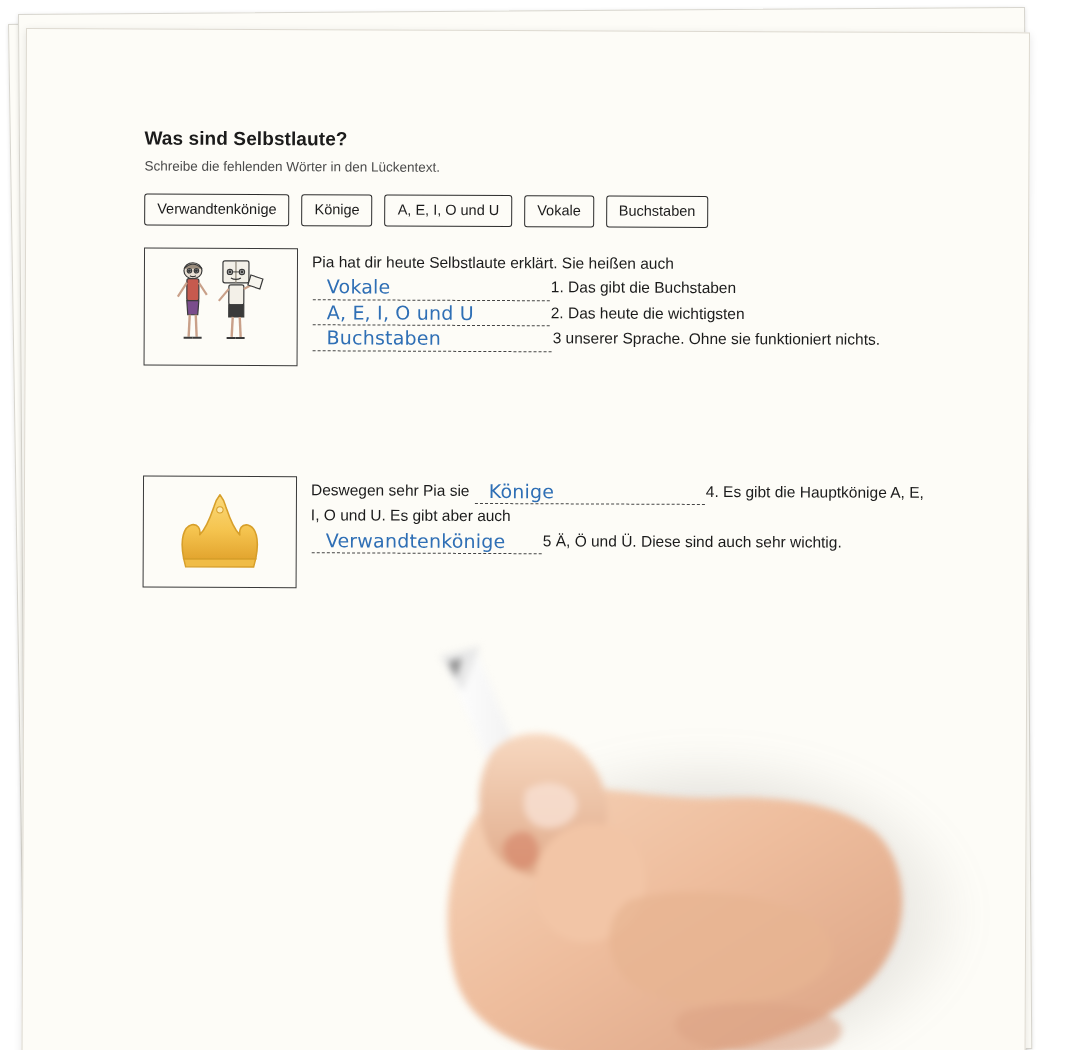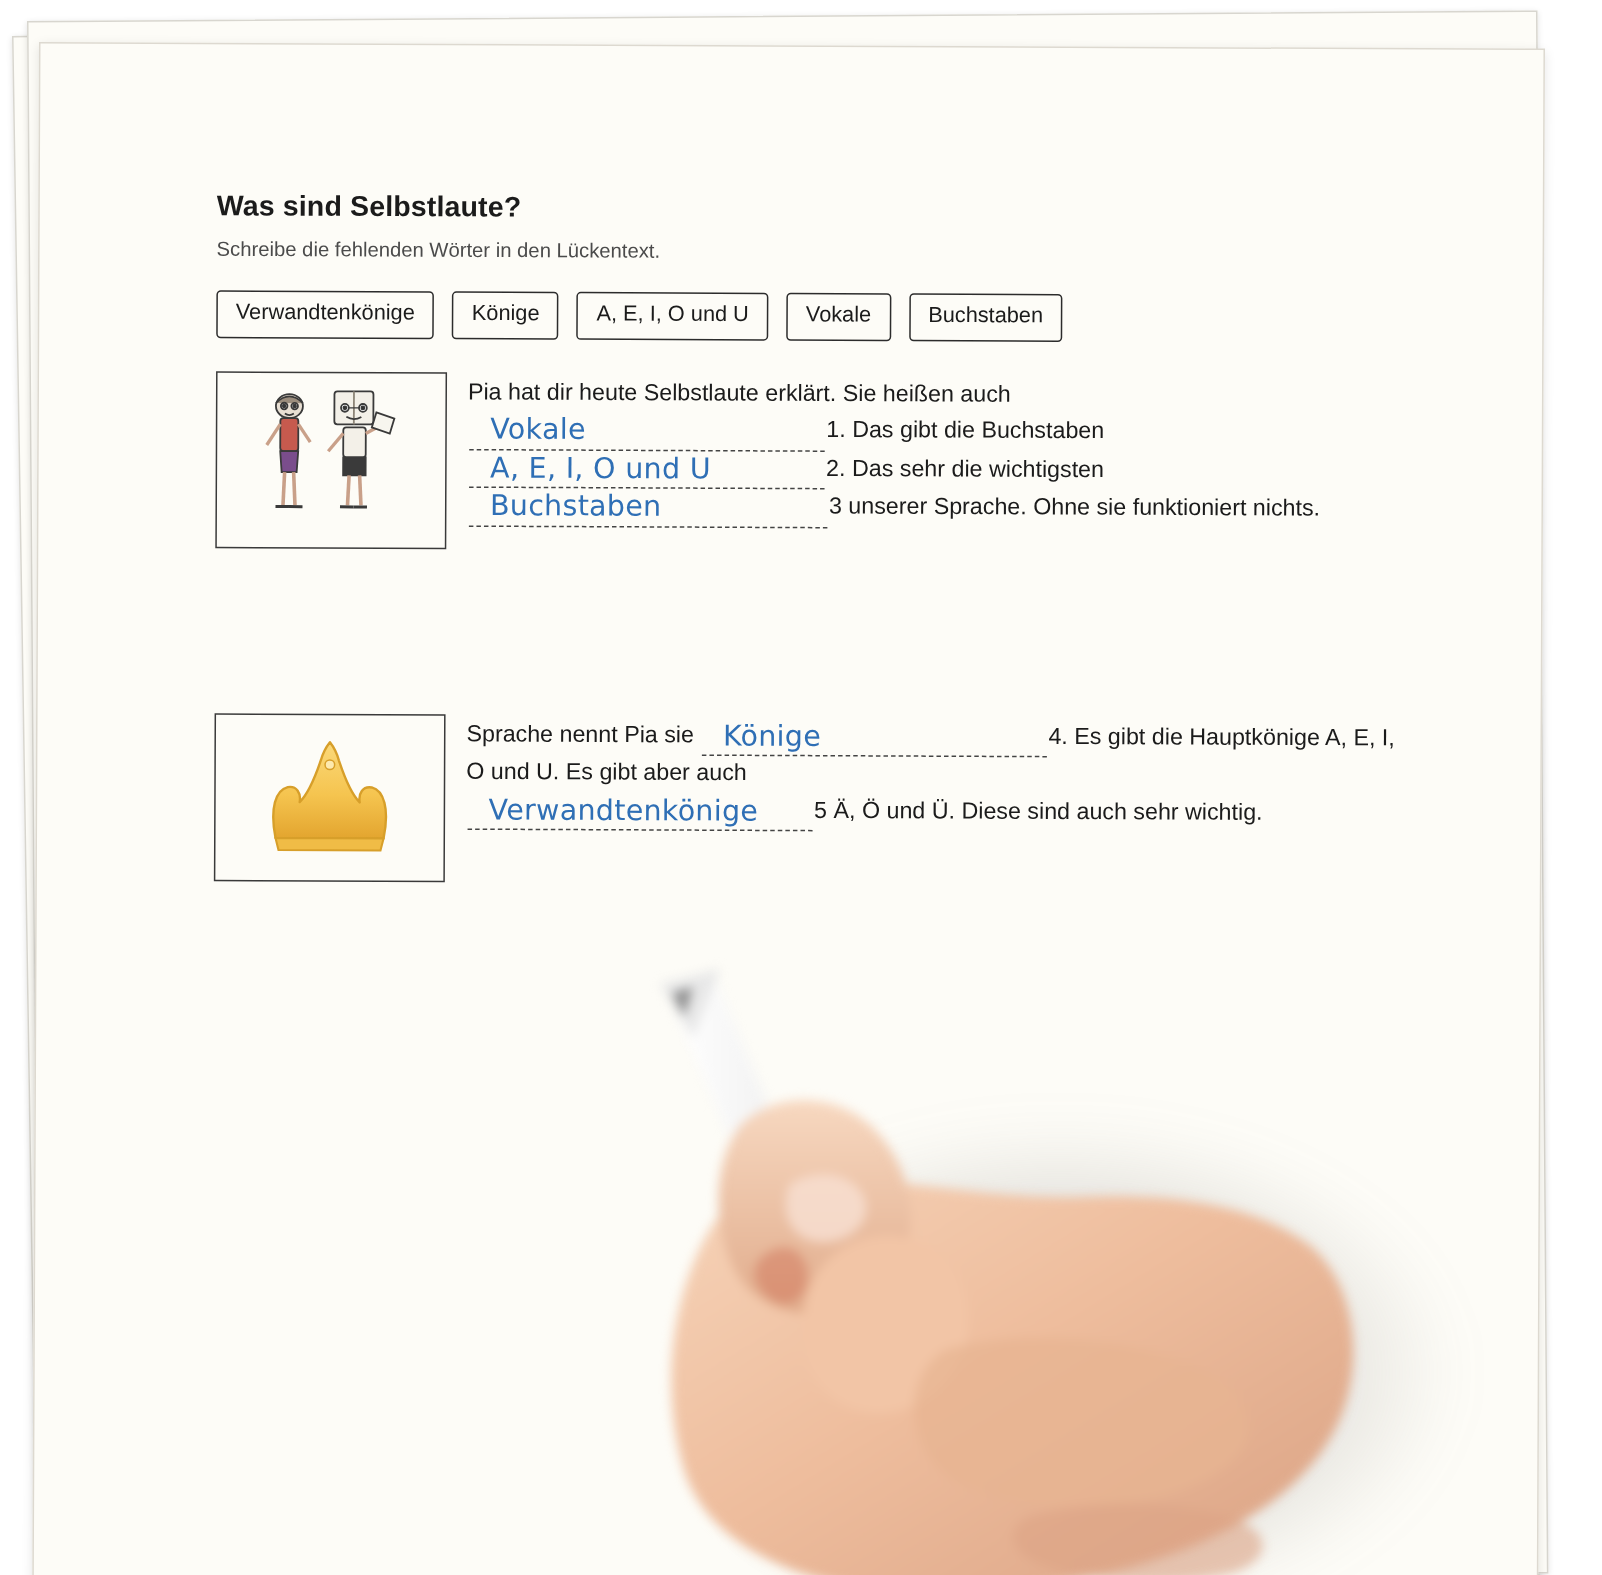--- a/index.html
+++ b/index.html
@@ -231,21 +231,21 @@
 
       <div class="text-col">
         <span>Pia hat dir heute Selbstlaute erklärt. Sie heißen auch</span>
         <span class="line"></span>
         <span class="blank w1">
           <span class="answer">Vokale</span>
         </span><span class="num">1</span><span>. Das gibt die Buchstaben</span>
         <span class="line"></span>
         <span class="blank w2">
           <span class="answer">A, E, I, O und U</span>
-        </span><span class="num">2</span><span>. Das sehr die wichtigsten</span>
+        </span><span class="num">2</span><span>. Das heute die wichtigsten</span>
         <span class="line"></span>
         <span class="blank w3">
           <span class="answer">Buchstaben</span>
         </span><span class="num">3</span>
         <span>unserer Sprache. Ohne sie funktioniert nichts.</span>
       </div>
     </div>
 
     <div class="gap-block"></div>
 
@@ -268,21 +268,21 @@
                    C 86 42, 90 52, 96 58
                    C 95 52, 98 47, 104 48
                    C 112 50, 116 62, 112 82
                    Z" fill="url(#gold)" stroke="#d79f2a" stroke-width="1.6" stroke-linejoin="round"></path>
           <path d="M40 82 L112 82 L110 90 L42 90 Z" fill="#f0bc46" stroke="#d79f2a" stroke-width="1.4"></path>
           <circle cx="76" cy="33" r="3.2" fill="#fde9ae" stroke="#d79f2a" stroke-width="1"></circle>
         </svg>
       </div>
 
       <div class="text-col">
-        <span>Sprache nennt Pia sie</span>
+        <span>Deswegen sehr Pia sie</span>
         <span class="blank w4">
           <span class="answer">Könige</span>
         </span><span class="num">4</span><span>. Es gibt die Hauptkönige A, E, I, O und U. Es gibt aber auch</span>
         <span class="line"></span>
         <span class="blank w5">
           <span class="answer">Verwandtenkönige</span>
         </span><span class="num">5</span>
         <span>Ä, Ö und Ü. Diese sind auch sehr wichtig.</span>
       </div>
     </div>

